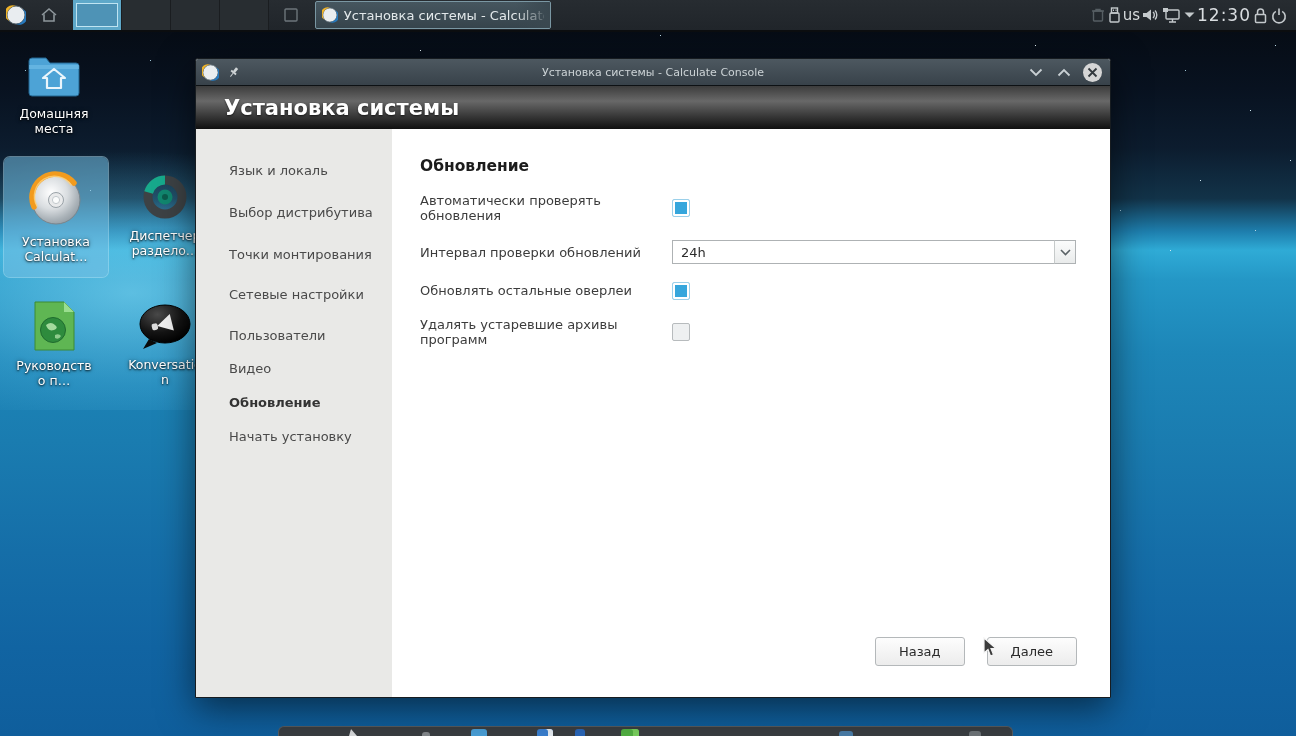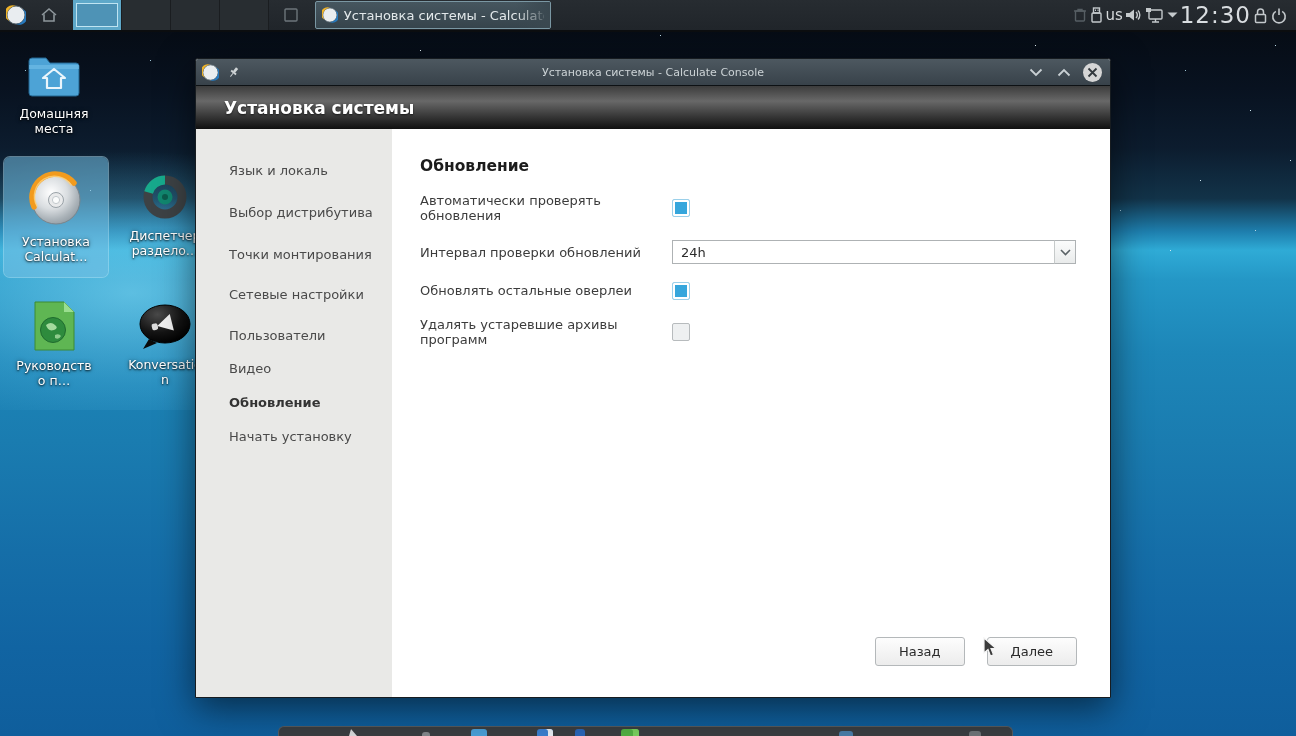--- a/index.html
+++ b/index.html
@@ -38,21 +38,21 @@
   .pager .cell.active { background:#4e93b6; box-shadow: inset 0 0 0 3px #5ea8c9, inset 0 0 0 4px #bfe4f2; }
   .p-showdesk { width:20px; height:22px; margin-left:12px; display:flex; align-items:center; justify-content:center; }
   .taskbtn { margin-left:14px; height:28px; width:236px; display:flex; align-items:center; gap:6px;
     background:linear-gradient(#46565f,#36444c); border:1px solid #7a97a3; border-radius:2px;
     padding:0 6px; position:relative; overflow:hidden; }
   .taskbtn .ttext { font-size:13px; color:#e2e8ea; white-space:nowrap; overflow:hidden; }
   .taskbtn .fade { position:absolute; right:0; top:0; bottom:0; width:34px;
     background:linear-gradient(to right, rgba(58,72,80,0), #3a4850); }
   .tray { margin-left:auto; display:flex; align-items:center; gap:1px; padding-right:8px; }
   .kbd { font-size:15px; color:#d6dadc; }
-  .clock { font-size:23px; color:#d9dde0; letter-spacing:1px; }
+  .clock { font-size:17px; color:#d9dde0; letter-spacing:1px; }
 
   
   .dicon { position:absolute; width:104px; text-align:center; z-index:2; cursor:default; }
   .dicon .ic { display:flex; justify-content:center; }
   .dicon .lbl { margin-top:6px; font-size:12.5px; line-height:15px; color:#fff;
     text-shadow:0 1px 2px rgba(0,0,0,.85), 0 0 4px rgba(0,0,0,.5); }
   .dicon.selected { background:rgba(116,192,228,.55); border-radius:6px; box-shadow:0 0 0 1px rgba(180,225,245,.5); }
 
   
   .window { position:absolute; left:195px; top:58px; width:916px; height:640px; z-index:10;
@@ -63,21 +63,21 @@
   .titlebar .wicon { margin-left:6px; }
   .titlebar .pin { margin-left:8px; }
   .wtitle { position:absolute; left:0; right:0; text-align:center; font-size:11px; color:#ccd3d6; pointer-events:none; }
   .wbtns { margin-left:auto; display:flex; align-items:center; gap:10px; padding-right:8px; }
   .wbtn { width:18px; height:18px; display:flex; align-items:center; justify-content:center; }
   .closebtn { width:19px; height:19px; border-radius:50%; background:#d6d6d6; display:flex; align-items:center; justify-content:center; }
 
   .wheader { height:43px; flex:0 0 auto;
     background:linear-gradient(180deg,#3c3c3c 0%,#686868 35%,#383838 70%,#101010 100%);
     display:flex; align-items:center; }
-  .wheader .htext { margin-left:28px; font-size:17px; font-weight:bold; color:#fff; text-shadow:0 1px 2px rgba(0,0,0,.6); }
+  .wheader .htext { margin-left:28px; font-size:21px; font-weight:bold; color:#fff; text-shadow:0 1px 2px rgba(0,0,0,.6); }
 
   .wbody { flex:1; display:flex; min-height:0; position:relative; }
   .sidebar { width:196px; background:#e9e9e7; flex:0 0 auto; }
   .sidebar ul { list-style:none; }
   .sidebar li { padding-left:33px; padding-right:10px; font-size:13px; line-height:16px; color:#4a4a4a; cursor:pointer; }
   .sidebar li:nth-child(1){ margin-top:34px; } .sidebar li:nth-child(2){ margin-top:26px; }
   .sidebar li:nth-child(3){ margin-top:26px; } .sidebar li:nth-child(4){ margin-top:24px; }
   .sidebar li:nth-child(5){ margin-top:25px; } .sidebar li:nth-child(6){ margin-top:17px; }
   .sidebar li:nth-child(7){ margin-top:18px; } .sidebar li:nth-child(8){ margin-top:18px; }
   .sidebar li:nth-child(9){ margin-top:18px; }

